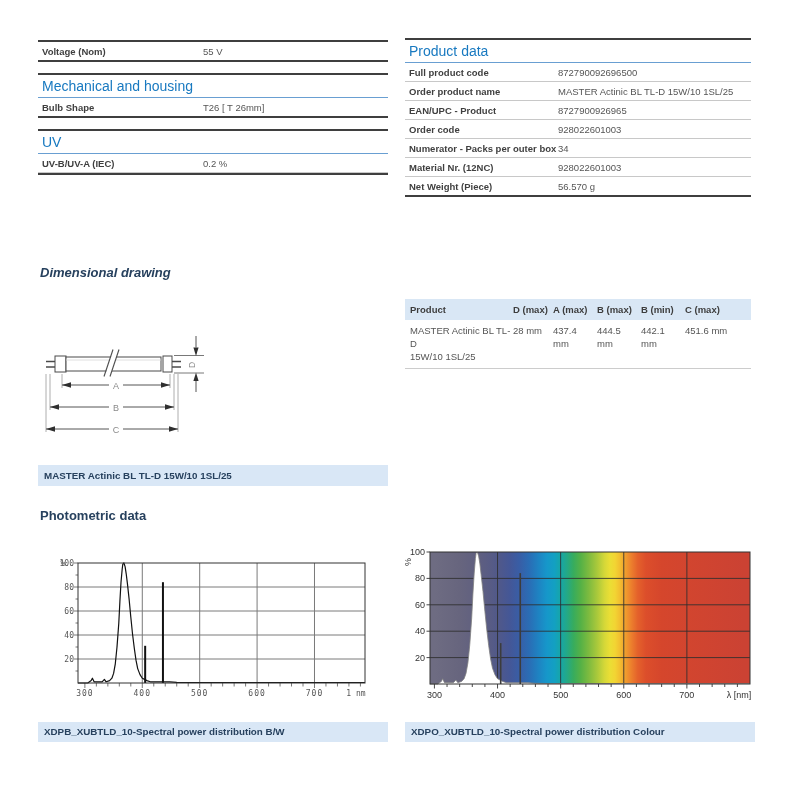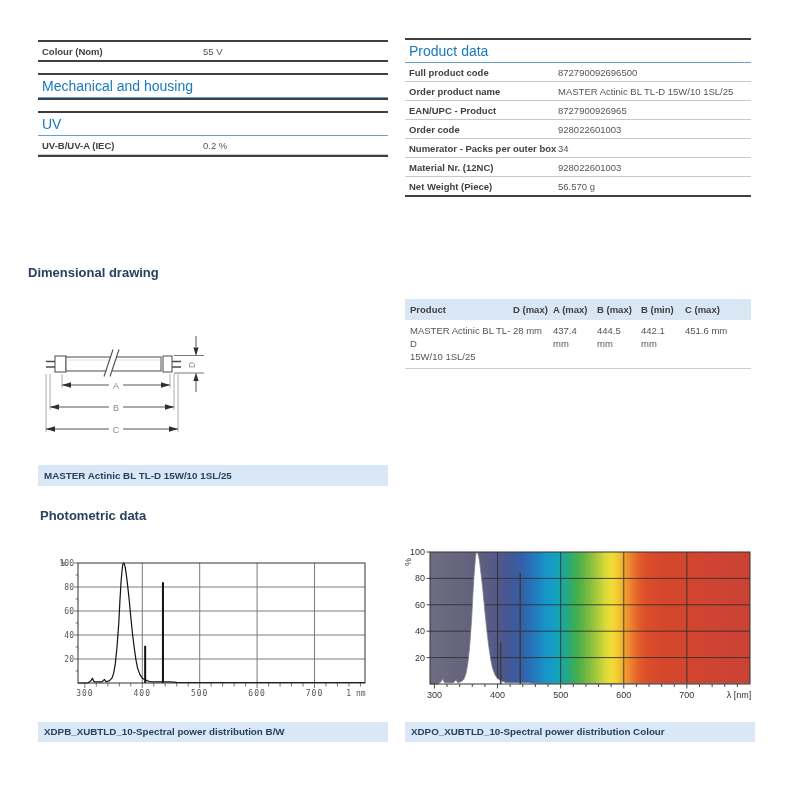--- a/index.html
+++ b/index.html
@@ -29,26 +29,30 @@
   .mono{font-family:"DejaVu Sans Mono",monospace;}
 </style>
 </head>
 <body>
 
 <div id="page">
 
   <div id="left-tables">
       <div class="spec-table">
         <div class="spec-row last">
-          <span class="spec-label">Colour (Nom)</span>
+          <span class="spec-label">Voltage (Nom)</span>
           <span class="spec-value">55 V</span>
         </div>
       </div>
       <div class="spec-table">
         <div class="spec-heading">Mechanical and housing</div>
+        <div class="spec-row last">
+          <span class="spec-label">Bulb Shape</span>
+          <span class="spec-value">T26 [ T 26mm]</span>
+        </div>
       </div>
       <div class="spec-table">
         <div class="spec-heading">UV</div>
         <div class="spec-row">
           <span class="spec-label">UV-B/UV-A (IEC)</span>
           <span class="spec-value">0.2 %</span>
         </div>
       </div>
     </div>
   <div id="product-table">
@@ -78,21 +82,21 @@
           <span class="spec-label">Material Nr. (12NC)</span>
           <span class="spec-value">928022601003</span>
         </div>
         <div class="spec-row last">
           <span class="spec-label">Net Weight (Piece)</span>
           <span class="spec-value">56.570 g</span>
         </div>
       </div>
     </div>
 
-  <div class="big-heading" style="left:28px;top:265px;">Dimensional drawing</div>
+  <div class="big-heading" style="left:40px;top:265px;font-style:italic;">Dimensional drawing</div>
 
   <svg id="drawing" style="position:absolute;left:35px;top:330px;" width="180" height="110" viewBox="0 0 180 110">
     <g stroke="#4a4a4a" stroke-width="1" fill="#ffffff">
       <line x1="11" y1="31.5" x2="20" y2="31.5" stroke-width="1.5"></line>
       <line x1="11" y1="37" x2="20" y2="37" stroke-width="1.5"></line>
       <line x1="137" y1="31.5" x2="146" y2="31.5" stroke-width="1.5"></line>
       <line x1="137" y1="37" x2="146" y2="37" stroke-width="1.5"></line>
       <rect x="20" y="26" width="11" height="16"></rect>
       <rect x="128" y="26" width="9" height="16"></rect>
       <rect x="31" y="27" width="95" height="14"></rect>

